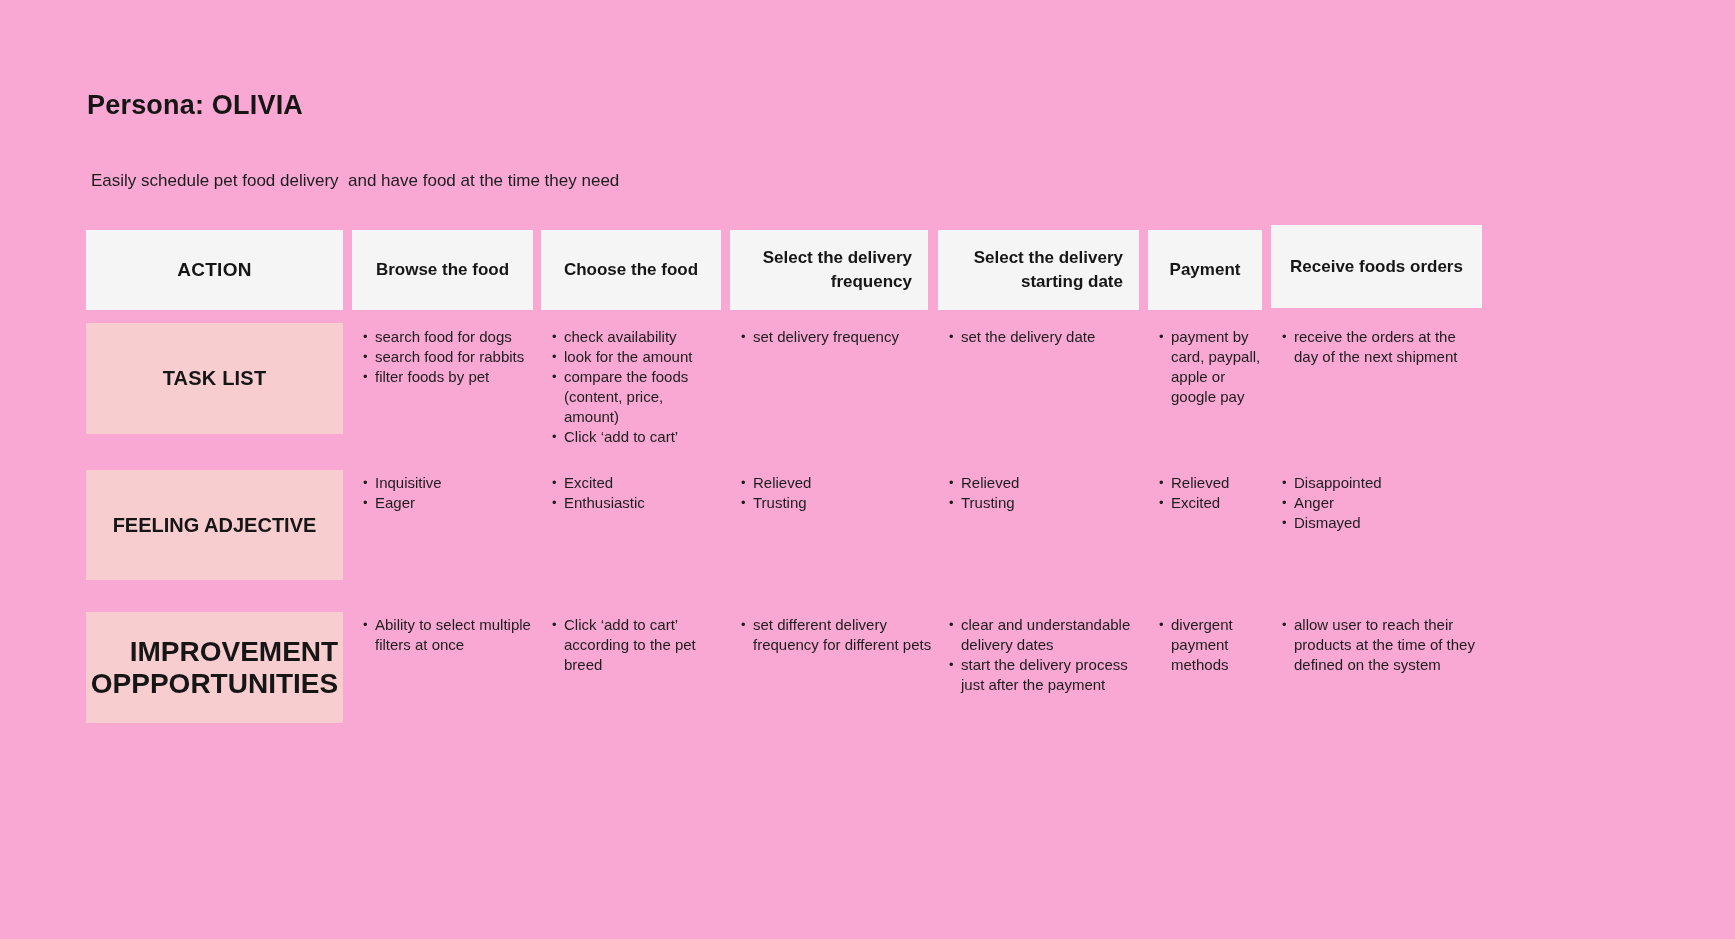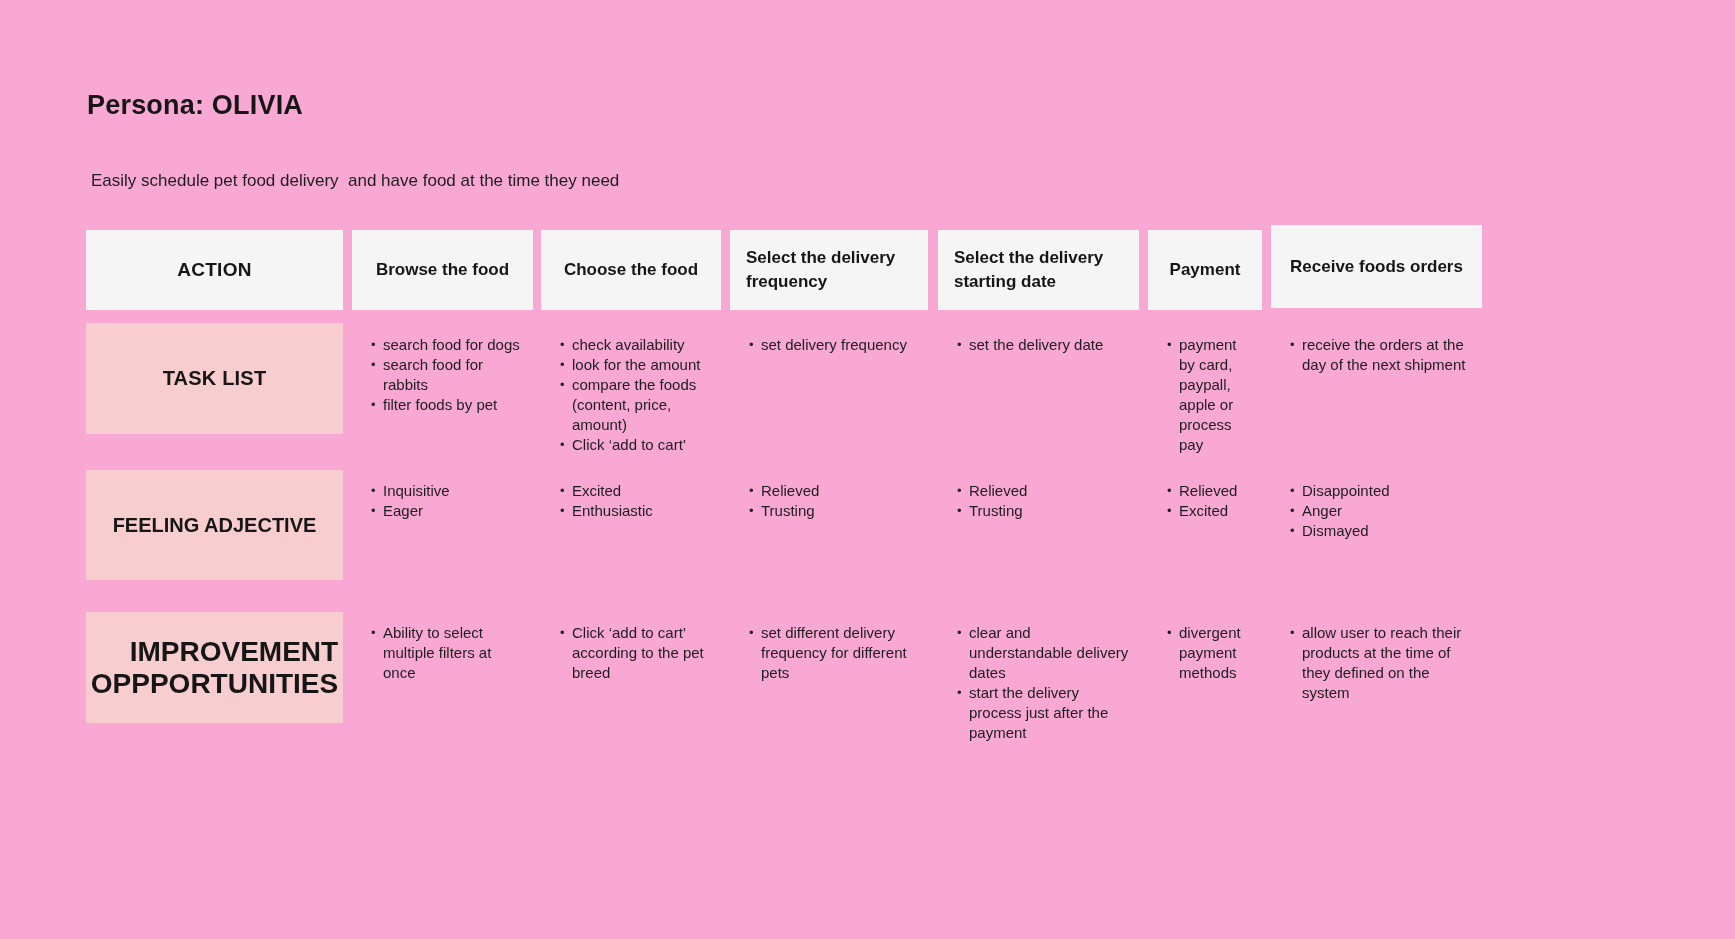--- a/index.html
+++ b/index.html
@@ -14,36 +14,36 @@
   .c0{left:86px;width:257px;}
   .c1{left:352px;width:181px;}
   .c2{left:541px;width:180px;}
   .c3{left:730px;width:198px;}
   .c4{left:938px;width:201px;}
   .c5{left:1148px;width:114px;}
   .c6{left:1271px;width:211px;}
 
   
   .hdr{position:absolute;top:230px;height:80px;background:#f5f5f5;display:flex;align-items:center;justify-content:center;font-weight:bold;font-size:17px;line-height:24px;color:#161616;box-sizing:border-box;}
-  .hdr.left-align{justify-content:flex-start;text-align:left;padding:0 16px;}
+  .hdr.left-align{justify-content:flex-start;text-align:right;padding:0 16px;}
   .hdr.action{font-size:19px;letter-spacing:0.3px;}
   .hdr.receive{top:225px;height:83px;}
 
   
   .rowlabel{position:absolute;left:86px;width:257px;background:#f8cdd0;display:flex;align-items:center;justify-content:center;text-align:right;font-weight:bold;color:#161616;box-sizing:border-box;}
   .rowlabel.task{top:323px;height:111px;font-size:20px;letter-spacing:0.2px;}
   .rowlabel.feel{top:470px;height:110px;font-size:20px;}
   .rowlabel.impr{top:612px;height:111px;font-size:28px;line-height:32px;padding:8px 14px;}
 
   
   .content{position:absolute;box-sizing:border-box;}
   .row-tasks{top:327px;}
   .row-feelings{top:473px;}
   .row-improvements{top:615px;}
-  ul.bullets{margin:8px;padding:0;list-style:none;font-size:15px;line-height:20px;color:#1d1d1f;}
+  ul.bullets{margin:0;padding:0;list-style:none;font-size:15px;line-height:20px;color:#1d1d1f;}
   .bullets li{position:relative;padding-left:23px;}
   .bullets li::before{content:"\2022";position:absolute;left:11px;top:0;font-size:13px;color:#1d1d1f;}
   .content.wide{width:208px;}
 </style>
 </head>
 <body>
 
 <div class="canvas">
 
   <h1 class="page-title">Persona: OLIVIA</h1>
@@ -81,21 +81,21 @@
         <li>set delivery frequency</li>
       </ul>
   </div>
   <div class="content row-tasks c4">
     <ul class="bullets">
         <li>set the delivery date</li>
       </ul>
   </div>
   <div class="content row-tasks c5">
     <ul class="bullets">
-        <li>payment by card, paypall, apple or process pay</li>
+        <li>payment by card, paypall, apple or google pay</li>
       </ul>
   </div>
   <div class="content row-tasks c6">
     <ul class="bullets">
         <li>receive the orders at the day of the next shipment</li>
       </ul>
   </div>
 
   <div class="content row-feelings c1">
     <ul class="bullets">

